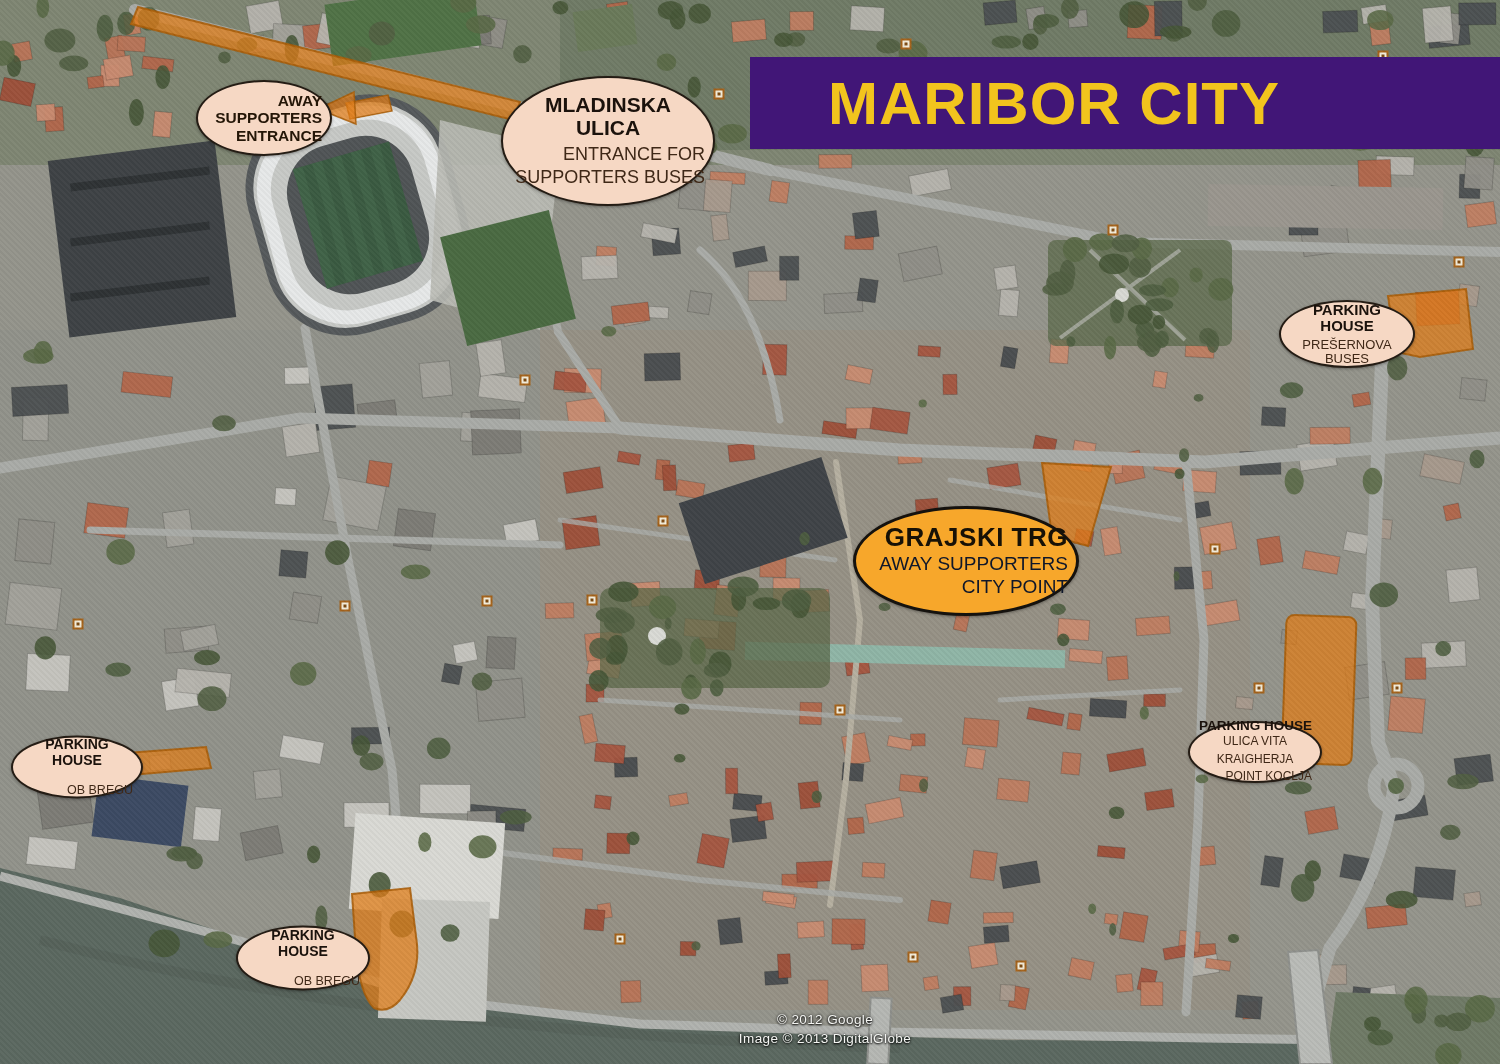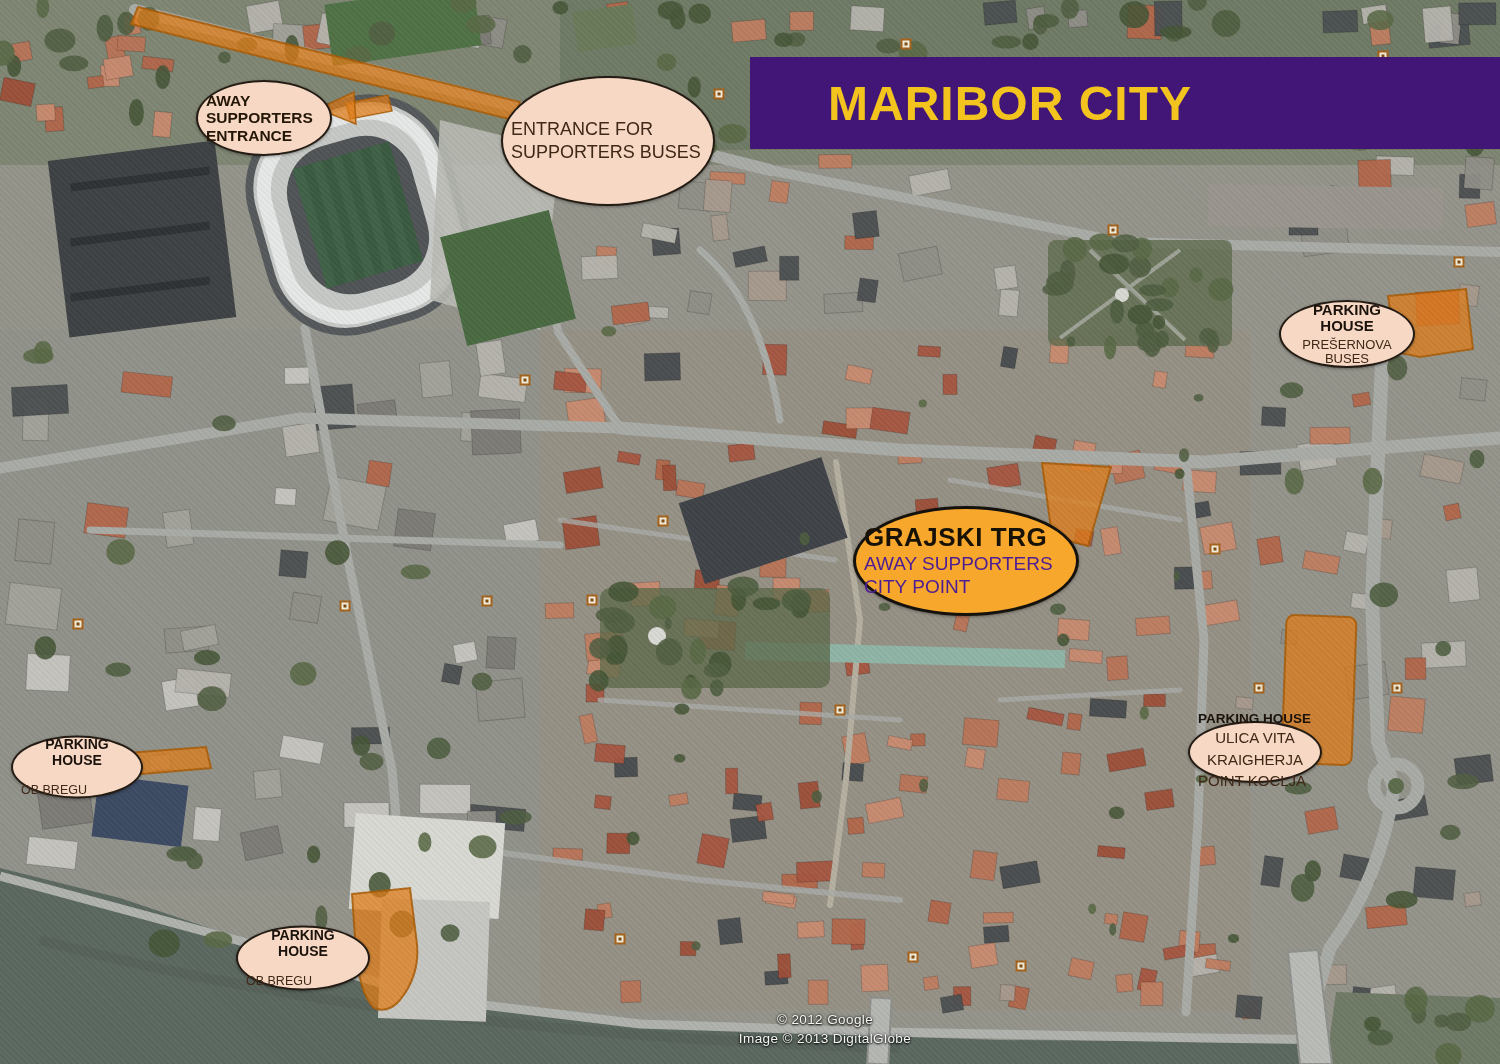--- a/index.html
+++ b/index.html
@@ -3,40 +3,40 @@
 <meta charset="utf-8">
 <style>
   html,body{margin:0;padding:0;background:#222;}
   .stage{position:relative;width:1500px;height:1064px;overflow:hidden;
          background:#8e9086;font-family:"Liberation Sans",sans-serif;}
   .stage svg{position:absolute;left:0;top:0;}
   
   .banner{position:absolute;left:750px;top:57px;right:0;height:92px;
           background:#411677;display:flex;align-items:center;padding-left:78px;
           box-sizing:border-box;}
-  .banner .title{font-size:48px;font-weight:bold;color:#f2c41d;letter-spacing:1px;}
+  .banner .title{font-size:60px;font-weight:bold;color:#f2c41d;letter-spacing:1px;}
   
   .oval{position:absolute;transform:translate(-50%,-50%);border-radius:50%;
         background:#f6d8c4;border:2px solid #241c14;display:flex;flex-direction:column;
-        align-items:flex-start;justify-content:center;text-align:center;color:#2f1d10;
+        align-items:flex-end;justify-content:center;text-align:center;color:#2f1d10;
         line-height:1.1;box-shadow:0 1px 3px rgba(0,0,0,.35);padding:2px 8px;box-sizing:border-box;}
   #lbl-away{left:264px;top:118px;width:136px;height:76px;}
   #lbl-away .l{font-size:15.5px;font-weight:bold;color:#241607;line-height:1.12;}
   #lbl-mlad{left:608px;top:141px;width:214px;height:130px;}
   #lbl-mlad .t{font-size:21px;font-weight:bold;color:#1b120c;margin-bottom:4px;}
   #lbl-mlad .l{font-size:18px;color:#3f2817;line-height:1.3;}
   #lbl-pres{left:1347px;top:334px;width:136px;height:68px;}
   #lbl-pres .t{font-size:15px;font-weight:bold;color:#1b120c;}
   #lbl-pres .l{font-size:13px;color:#3f2817;margin-top:3px;}
   #lbl-graj{left:966px;top:561px;width:226px;height:110px;background:#f7a72b;border-width:3px;border-color:#15120e;}
   #lbl-graj .t{font-size:26px;font-weight:bold;color:#171106;letter-spacing:.5px;}
-  #lbl-graj .l{font-size:19px;color:#4c1d95;line-height:1.25;}
+  #lbl-graj .l{font-size:19px;color:#0f172a;line-height:1.25;}
   #lbl-krai{left:1255px;top:752px;width:134px;height:62px;}
   #lbl-krai .t{font-size:13.5px;font-weight:bold;color:#1b120c;}
-  #lbl-krai .l{font-size:15px;color:#3f2817;line-height:1.45;}
+  #lbl-krai .l{font-size:12px;color:#3f2817;line-height:1.45;}
   #lbl-ob1{left:77px;top:767px;width:132px;height:63px;}
   #lbl-ob2{left:303px;top:958px;width:134px;height:65px;}
   .ob .t{font-size:14px;font-weight:bold;color:#1b120c;}
   .ob .l{font-size:12.5px;color:#3f2817;margin-top:16px;}
   
   .attrib{position:absolute;left:655px;top:1012px;width:340px;text-align:center;
           color:#f4f5f2;font-size:13.5px;letter-spacing:.4px;
           text-shadow:0 0 3px rgba(0,0,0,.95),0 1px 2px rgba(0,0,0,.9);}
   .attrib .a2{margin-top:4px;}
   
@@ -667,20 +667,21 @@
     <span class="title">MARIBOR CITY</span>
   </div>
 
   <div class="oval" id="lbl-away">
     <span class="l">AWAY</span>
     <span class="l">SUPPORTERS</span>
     <span class="l">ENTRANCE</span>
   </div>
 
   <div class="oval" id="lbl-mlad">
+    <span class="t">MLADINSKA ULICA</span>
     <span class="l">ENTRANCE FOR</span>
     <span class="l">SUPPORTERS BUSES</span>
   </div>
 
   <div class="oval" id="lbl-pres">
     <span class="t">PARKING HOUSE</span>
     <span class="l">PREŠERNOVA BUSES</span>
   </div>
 
   <div class="oval" id="lbl-graj">

